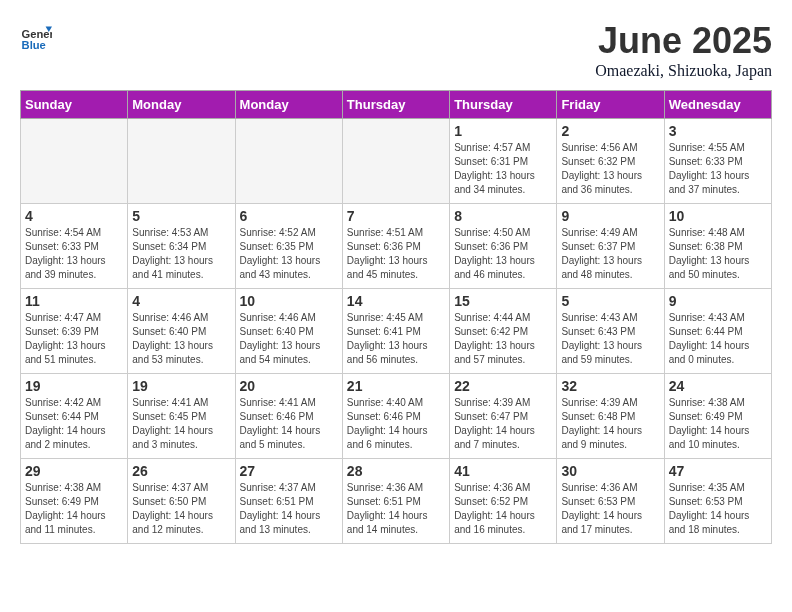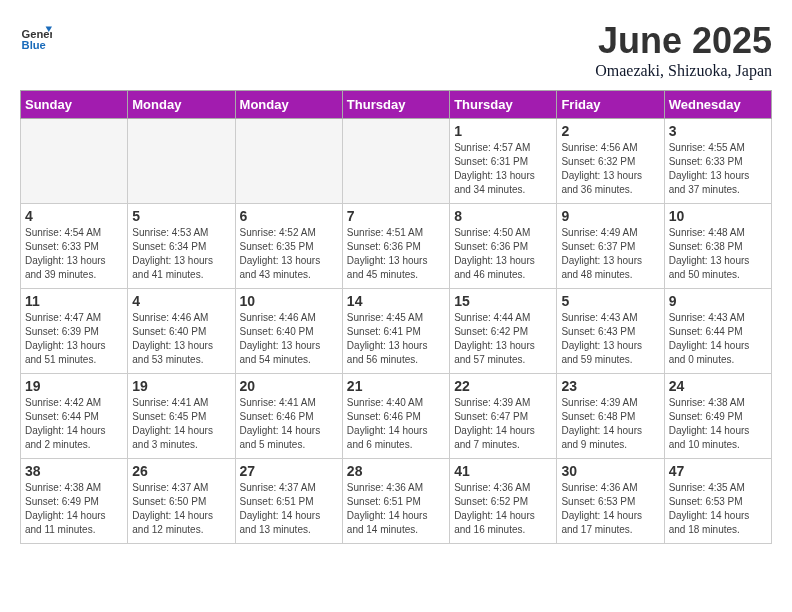--- a/index.html
+++ b/index.html
@@ -198,31 +198,31 @@
         </td>
         <td>
           <span class="day-number">21</span>
           <div class="day-info">Sunrise: 4:40 AM<br>Sunset: 6:46 PM<br>Daylight: 14 hours<br>and 6 minutes.</div>
         </td>
         <td>
           <span class="day-number">22</span>
           <div class="day-info">Sunrise: 4:39 AM<br>Sunset: 6:47 PM<br>Daylight: 14 hours<br>and 7 minutes.</div>
         </td>
         <td>
-          <span class="day-number">23</span>
+          <span class="day-number">32</span>
           <div class="day-info">Sunrise: 4:39 AM<br>Sunset: 6:48 PM<br>Daylight: 14 hours<br>and 9 minutes.</div>
         </td>
         <td>
           <span class="day-number">24</span>
           <div class="day-info">Sunrise: 4:38 AM<br>Sunset: 6:49 PM<br>Daylight: 14 hours<br>and 10 minutes.</div>
         </td>
       </tr>
       <tr>
         <td>
-          <span class="day-number">38</span>
+          <span class="day-number">29</span>
           <div class="day-info">Sunrise: 4:38 AM<br>Sunset: 6:49 PM<br>Daylight: 14 hours<br>and 11 minutes.</div>
         </td>
         <td>
           <span class="day-number">26</span>
           <div class="day-info">Sunrise: 4:37 AM<br>Sunset: 6:50 PM<br>Daylight: 14 hours<br>and 12 minutes.</div>
         </td>
         <td>
           <span class="day-number">27</span>
           <div class="day-info">Sunrise: 4:37 AM<br>Sunset: 6:51 PM<br>Daylight: 14 hours<br>and 13 minutes.</div>
         </td>

